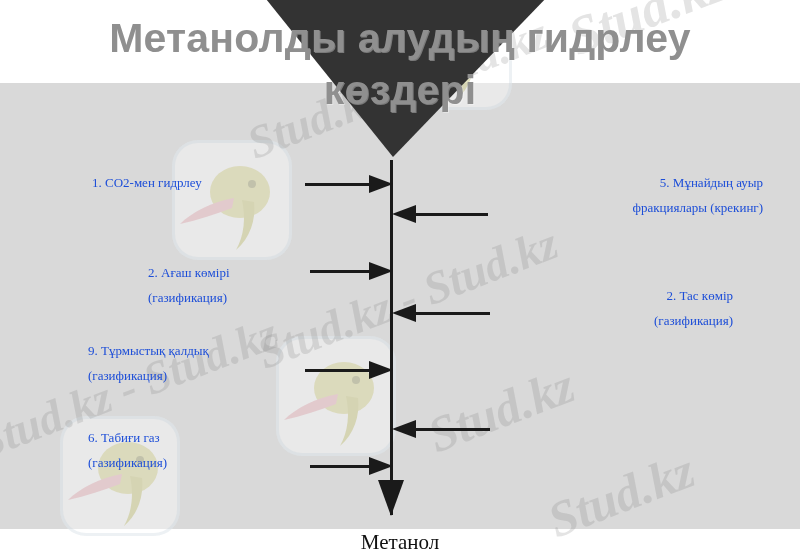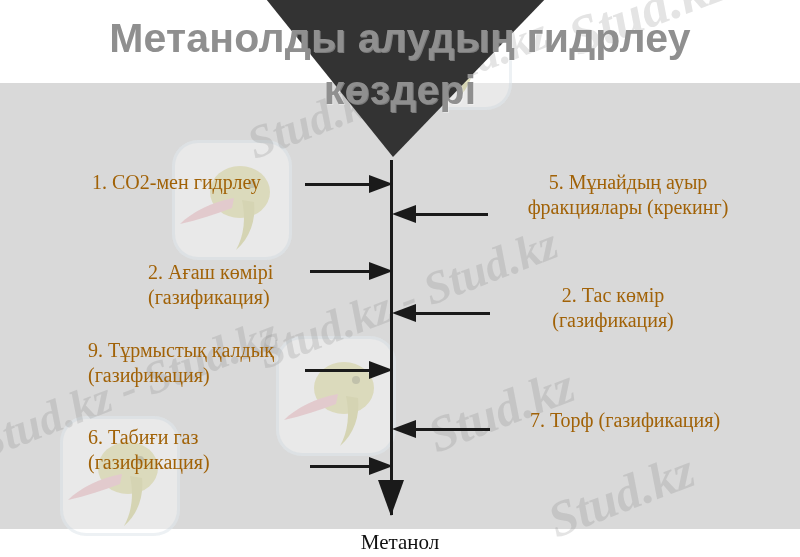--- a/index.html
+++ b/index.html
@@ -138,27 +138,27 @@
   .arrow.left .head {
     border-top: 9px solid transparent;
     border-bottom: 9px solid transparent;
     border-right: 24px solid #1a1a1a;
   }
 
   
   .label {
     position: absolute;
     font-family: "Liberation Serif", serif;
-    font-size: 20px;
+    font-size: 13px;
     line-height: 25px;
-    color: #a16207;
+    color: #1d4ed8;
     white-space: pre-line;
   }
   .label.left-col  { text-align: left; }
-  .label.right-col { text-align: center; }
+  .label.right-col { text-align: right; }
 
   
   .product {
     position: absolute;
     left: 0;
     top: 528px;
     width: 800px;
     text-align: center;
     font-family: "Liberation Serif", serif;
     font-size: 21px;
@@ -264,21 +264,20 @@
     <div class="shaft" style="left:24px; width:74px;"></div>
   </div>
 
   <div class="label left-col" style="left:88px; top:338px; width:225px;">9. Тұрмыстық қалдық
 (газификация)</div>
   <div class="arrow right" style="left:305px; top:358px; width:88px;">
     <div class="shaft" style="left:0; width:64px;"></div>
     <div class="head" style="left:64px;"></div>
   </div>
 
-  <div class="label right-col" style="left:500px; top:408px; width:250px;">7. Торф (газификация)</div>
   <div class="arrow left" style="left:392px; top:417px; width:98px;">
     <div class="head" style="left:0;"></div>
     <div class="shaft" style="left:24px; width:74px;"></div>
   </div>
 
   <div class="label left-col" style="left:88px; top:425px; width:215px;">6. Табиғи газ
 (газификация)</div>
   <div class="arrow right" style="left:310px; top:454px; width:83px;">
     <div class="shaft" style="left:0; width:59px;"></div>
     <div class="head" style="left:59px;"></div>

